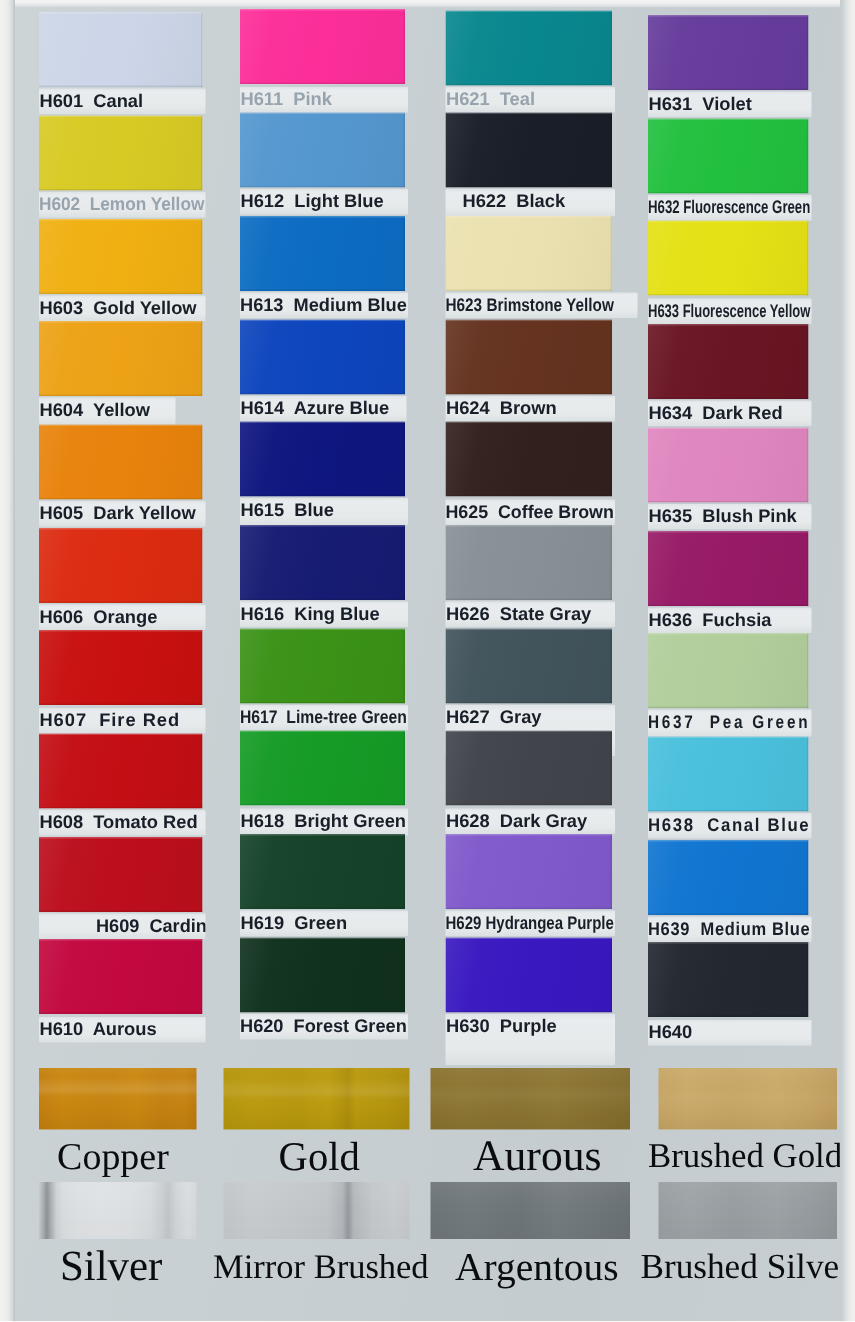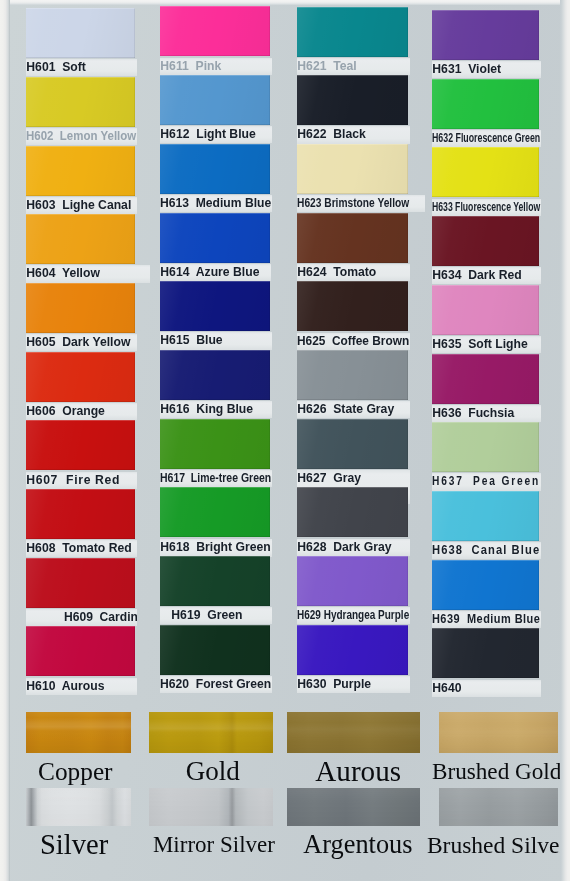--- a/index.html
+++ b/index.html
@@ -43,44 +43,44 @@
 
 <div id="page">
   <div id="card"></div>
   <div id="grid">
       <div class="swatch" style="left: 26px; top: 8.1px; width: 109px; height: 50px;">
         <div class="fill" style="background: rgb(204, 214, 232);"></div>
         <div class="gloss"></div>
         <div class="edge"></div>
       </div>
       <div class="labelband" style="left: 26px; top: 59.3px; width: 110.5px; height: 17.2px;">
-        <div class="ltxt" style="color: rgb(24, 31, 41); left: 0.3px;">H601  Soft</div>
+        <div class="ltxt" style="color: rgb(24, 31, 41); left: 0.3px;">H601  Canal</div>
       </div>
       <div class="swatch" style="left: 26px; top: 76.8px; width: 109px; height: 50px;">
         <div class="fill" style="background: rgb(216, 202, 36);"></div>
         <div class="gloss"></div>
         <div class="edge"></div>
       </div>
       <div class="labelband" style="left: 26px; top: 128px; width: 110.5px; height: 17.2px;">
         <div class="ltxt" style="color: rgb(151, 163, 173); left: 0.3px; transform: scaleX(0.9423);">H602  Lemon Yellow</div>
       </div>
       <div class="swatch" style="left: 26px; top: 145.5px; width: 109px; height: 50px;">
         <div class="fill" style="background: rgb(240, 176, 18);"></div>
         <div class="gloss"></div>
         <div class="edge"></div>
       </div>
       <div class="labelband" style="left: 26px; top: 196.7px; width: 110.5px; height: 17.2px;">
-        <div class="ltxt" style="color: rgb(24, 31, 41); left: 0.3px;">H603  Lighe Canal</div>
+        <div class="ltxt" style="color: rgb(24, 31, 41); left: 0.3px;">H603  Gold Yellow</div>
       </div>
       <div class="swatch" style="left: 26px; top: 214.2px; width: 109px; height: 50px;">
         <div class="fill" style="background: rgb(237, 162, 22);"></div>
         <div class="gloss"></div>
         <div class="edge"></div>
       </div>
-      <div class="labelband" style="left: 26px; top: 265.4px; width: 124px; height: 17.2px;">
+      <div class="labelband" style="left: 26px; top: 265.4px; width: 91px; height: 17.2px;">
         <div class="ltxt" style="color: rgb(24, 31, 41); left: 0.3px;">H604  Yellow</div>
       </div>
       <div class="swatch" style="left: 26px; top: 282.9px; width: 109px; height: 50px;">
         <div class="fill" style="background: rgb(232, 131, 12);"></div>
         <div class="gloss"></div>
         <div class="edge"></div>
       </div>
       <div class="labelband" style="left: 26px; top: 334.1px; width: 110.5px; height: 17.2px;">
         <div class="ltxt" style="color: rgb(24, 31, 41); left: 0.3px;">H605  Dark Yellow</div>
       </div>
@@ -187,21 +187,21 @@
       </div>
       <div class="labelband" style="left: 160px; top: 538.5px; width: 111.5px; height: 18px;">
         <div class="ltxt" style="color: rgb(24, 31, 41); left: 0.3px;">H618  Bright Green</div>
       </div>
       <div class="swatch" style="left: 160px; top: 556px; width: 110px; height: 50px;">
         <div class="fill" style="background: rgb(21, 66, 41);"></div>
         <div class="gloss"></div>
         <div class="edge"></div>
       </div>
       <div class="labelband" style="left: 160px; top: 607.2px; width: 111.5px; height: 17.2px;">
-        <div class="ltxt" style="color: rgb(24, 31, 41); left: 0.3px; margin-left: 11px;">H619  Green</div>
+        <div class="ltxt" style="color: rgb(24, 31, 41); left: 0.3px;">H619  Green</div>
       </div>
       <div class="swatch" style="left: 160px; top: 624.7px; width: 110px; height: 50px;">
         <div class="fill" style="background: rgb(16, 49, 30);"></div>
         <div class="gloss"></div>
         <div class="edge"></div>
       </div>
       <div class="labelband" style="left: 160px; top: 675.9px; width: 111.5px; height: 17.2px;">
         <div class="ltxt" style="color: rgb(24, 31, 41); left: 0.3px; transform: scaleX(0.9949);">H620  Forest Green</div>
       </div>
       <div class="swatch" style="left: 297px; top: 6.5px; width: 111px; height: 50px;">
@@ -211,37 +211,37 @@
       </div>
       <div class="labelband" style="left: 297px; top: 57.7px; width: 112.5px; height: 17.2px;">
         <div class="ltxt" style="color: rgb(151, 163, 173); left: 0.3px;">H621  Teal</div>
       </div>
       <div class="swatch" style="left: 297px; top: 75.2px; width: 111px; height: 50px;">
         <div class="fill" style="background: rgb(25, 30, 40);"></div>
         <div class="gloss"></div>
         <div class="edge"></div>
       </div>
       <div class="labelband" style="left: 297px; top: 126.4px; width: 112.5px; height: 17.2px;">
-        <div class="ltxt" style="color: rgb(24, 31, 41); left: 0.3px;">H622  Black</div>
+        <div class="ltxt" style="color: rgb(24, 31, 41); left: 0.3px; padding-left: 11px;">H622  Black</div>
       </div>
       <div class="swatch" style="left: 297px; top: 143.9px; width: 111px; height: 50px;">
         <div class="fill" style="background: rgb(235, 225, 176);"></div>
         <div class="gloss"></div>
         <div class="edge"></div>
       </div>
       <div class="labelband" style="left: 297px; top: 195.1px; width: 128px; height: 17.2px;">
         <div class="ltxt" style="color: rgb(24, 31, 41); left: 0.3px; transform: scaleX(0.838);">H623 Brimstone Yellow</div>
       </div>
       <div class="swatch" style="left: 297px; top: 212.6px; width: 111px; height: 50px;">
         <div class="fill" style="background: rgb(101, 51, 32);"></div>
         <div class="gloss"></div>
         <div class="edge"></div>
       </div>
       <div class="labelband" style="left: 297px; top: 263.8px; width: 112.5px; height: 17.2px;">
-        <div class="ltxt" style="color: rgb(24, 31, 41); left: 0.3px;">H624  Tomato</div>
+        <div class="ltxt" style="color: rgb(24, 31, 41); left: 0.3px;">H624  Brown</div>
       </div>
       <div class="swatch" style="left: 297px; top: 281.3px; width: 111px; height: 50px;">
         <div class="fill" style="background: rgb(50, 32, 29);"></div>
         <div class="gloss"></div>
         <div class="edge"></div>
       </div>
       <div class="labelband" style="left: 297px; top: 332.5px; width: 112.5px; height: 17.2px;">
         <div class="ltxt" style="color: rgb(24, 31, 41); left: 0.3px; transform: scaleX(0.9745);">H625  Coffee Brown</div>
       </div>
       <div class="swatch" style="left: 297px; top: 350px; width: 111px; height: 50px;">
@@ -274,21 +274,21 @@
         <div class="edge"></div>
       </div>
       <div class="labelband" style="left: 297px; top: 607.3px; width: 112.5px; height: 17.2px;">
         <div class="ltxt" style="color: rgb(24, 31, 41); left: 0.3px; transform: scaleX(0.82);">H629 Hydrangea Purple</div>
       </div>
       <div class="swatch" style="left: 297px; top: 624.8px; width: 111px; height: 50px;">
         <div class="fill" style="background: rgb(57, 24, 192);"></div>
         <div class="gloss"></div>
         <div class="edge"></div>
       </div>
-      <div class="labelband" style="left: 297px; top: 676px; width: 112.5px; height: 17px;">
+      <div class="labelband" style="left: 297px; top: 676px; width: 112.5px; height: 34px;">
         <div class="ltxt" style="color: rgb(24, 31, 41); left: 0.3px;">H630  Purple</div>
       </div>
       <div class="swatch" style="left: 432px; top: 10px; width: 107px; height: 50px;">
         <div class="fill" style="background: rgb(102, 60, 156);"></div>
         <div class="gloss"></div>
         <div class="edge"></div>
       </div>
       <div class="labelband" style="left: 432px; top: 61.2px; width: 108.5px; height: 17.2px;">
         <div class="ltxt" style="color: rgb(24, 31, 41); left: 0.3px;">H631  Violet</div>
       </div>
@@ -315,21 +315,21 @@
       </div>
       <div class="labelband" style="left: 432px; top: 267.3px; width: 108.5px; height: 17.2px;">
         <div class="ltxt" style="color: rgb(24, 31, 41); left: 0.3px;">H634  Dark Red</div>
       </div>
       <div class="swatch" style="left: 432px; top: 284.8px; width: 107px; height: 50px;">
         <div class="fill" style="background: rgb(223, 134, 191);"></div>
         <div class="gloss"></div>
         <div class="edge"></div>
       </div>
       <div class="labelband" style="left: 432px; top: 336px; width: 108.5px; height: 17.2px;">
-        <div class="ltxt" style="color: rgb(24, 31, 41); left: 0.3px;">H635  Soft Lighe</div>
+        <div class="ltxt" style="color: rgb(24, 31, 41); left: 0.3px;">H635  Blush Pink</div>
       </div>
       <div class="swatch" style="left: 432px; top: 353.5px; width: 107px; height: 50px;">
         <div class="fill" style="background: rgb(151, 26, 102);"></div>
         <div class="gloss"></div>
         <div class="edge"></div>
       </div>
       <div class="labelband" style="left: 432px; top: 404.7px; width: 108.5px; height: 17.2px;">
         <div class="ltxt" style="color: rgb(24, 31, 41); left: 0.3px;">H636  Fuchsia</div>
       </div>
       <div class="swatch" style="left: 432px; top: 422.2px; width: 107px; height: 50px;">
@@ -370,21 +370,21 @@
       <div class="mlabel" style="left: -14.7px; width: 180px; top: 758.3px; font-size: 25.3px;">Copper</div>
       <div class="mswatch" style="left: 149px; top: 711.5px; width: 124px; height: 41.5px; background: linear-gradient(rgba(255, 255, 255, 0.04) 0%, rgba(255, 255, 255, 0.01) 16%, rgba(255, 255, 255, 0.086) 32%, rgba(255, 255, 255, 0.11) 40%, rgba(255, 255, 255, 0.02) 50%, rgba(0, 0, 0, 0.016) 72%, rgba(0, 0, 0, 0.05) 100%), linear-gradient(90deg, rgb(180, 150, 13) 0%, rgb(187, 154, 14) 16%, rgb(183, 151, 13) 40%, rgb(188, 156, 14) 56%, rgb(179, 147, 12) 64%, rgb(173, 141, 11) 67%, rgb(185, 153, 13) 71%, rgb(181, 149, 13) 88%, rgb(173, 141, 11) 100%);"></div>
       <div class="mlabel" style="left: 122.8px; width: 180px; top: 758.3px; font-size: 27.1px;">Gold</div>
       <div class="mswatch" style="left: 287px; top: 711.5px; width: 133px; height: 41.5px; background: linear-gradient(rgba(255, 255, 255, 0.05) 0%, rgba(255, 255, 255, 0.016) 26%, rgba(255, 255, 255, 0.05) 42%, rgba(0, 0, 0, 0.02) 72%, rgba(0, 0, 0, 0.05) 100%), linear-gradient(90deg, rgb(137, 114, 47) 0%, rgb(141, 118, 51) 16%, rgb(138, 115, 49) 40%, rgb(142, 119, 52) 62%, rgb(136, 113, 48) 82%, rgb(130, 108, 45) 100%);"></div>
       <div class="mlabel" style="left: 268.2px; width: 180px; top: 758.3px; font-size: 29.1px;">Aurous</div>
       <div class="mswatch" style="left: 439px; top: 711.5px; width: 119px; height: 41.5px; background: linear-gradient(rgba(255, 255, 255, 0.07) 0%, rgba(255, 255, 255, 0.02) 30%, rgba(255, 255, 255, 0.04) 48%, rgba(0, 0, 0, 0.02) 78%, rgba(0, 0, 0, 0.05) 100%), linear-gradient(90deg, rgb(197, 164, 99) 0%, rgb(202, 169, 104) 16%, rgb(198, 165, 100) 40%, rgb(202, 169, 103) 66%, rgb(196, 162, 97) 86%, rgb(189, 155, 92) 100%);"></div>
       <div class="mlabel" style="left: 406.7px; width: 180px; top: 758.3px; font-size: 23.2px;">Brushed Gold</div>
       <div class="mswatch" style="left: 26px; top: 787.5px; width: 105px; height: 38.5px; background: linear-gradient(rgba(255, 255, 255, 0.05) 0%, rgba(255, 255, 255, 0) 38%, rgba(0, 0, 0, 0.02) 100%), linear-gradient(90deg, rgb(199, 203, 206) 0%, rgb(171, 176, 180) 2.5%, rgb(141, 146, 150) 5%, rgb(174, 179, 183) 8%, rgb(205, 209, 211) 11%, rgb(217, 220, 222) 15%, rgb(221, 224, 226) 24%, rgb(223, 226, 228) 40%, rgb(221, 224, 226) 58%, rgb(216, 219, 221) 70%, rgb(203, 207, 209) 78%, rgb(192, 197, 200) 82%, rgb(208, 212, 214) 87%, rgb(218, 221, 224) 94%, rgb(212, 215, 217) 100%);"></div>
       <div class="mlabel" style="left: -15.9px; width: 180px; top: 831.9px; font-size: 28.6px;">Silver</div>
       <div class="mswatch" style="left: 149px; top: 787.5px; width: 124px; height: 38.5px; background: linear-gradient(rgba(255, 255, 255, 0.05) 0%, rgba(255, 255, 255, 0) 42%, rgba(0, 0, 0, 0.02) 100%), linear-gradient(90deg, rgb(195, 198, 201) 0%, rgb(200, 203, 206) 16%, rgb(197, 200, 203) 38%, rgb(192, 196, 199) 56%, rgb(176, 181, 185) 64%, rgb(149, 153, 157) 67%, rgb(179, 184, 187) 70%, rgb(195, 199, 202) 80%, rgb(200, 203, 206) 92%, rgb(196, 199, 202) 100%);"></div>
-      <div class="mlabel" style="left: 123.9px; width: 180px; top: 831.9px; font-size: 23px;">Mirror Silver</div>
+      <div class="mlabel" style="left: 123.9px; width: 180px; top: 831.9px; font-size: 23px;">Mirror Brushed</div>
       <div class="mswatch" style="left: 287px; top: 787.5px; width: 133px; height: 38.5px; background: linear-gradient(rgba(255, 255, 255, 0.055) 0%, rgba(255, 255, 255, 0) 40%, rgba(0, 0, 0, 0.035) 100%), linear-gradient(90deg, rgb(110, 117, 122) 0%, rgb(115, 122, 126) 20%, rgb(110, 117, 122) 44%, rgb(117, 124, 128) 64%, rgb(111, 118, 121) 84%, rgb(106, 113, 117) 100%);"></div>
       <div class="mlabel" style="left: 267.9px; width: 180px; top: 831.9px; font-size: 26.3px;">Argentous</div>
       <div class="mswatch" style="left: 439px; top: 787.5px; width: 119px; height: 38.5px; background: linear-gradient(rgba(255, 255, 255, 0.055) 0%, rgba(255, 255, 255, 0) 42%, rgba(0, 0, 0, 0.03) 100%), linear-gradient(90deg, rgb(152, 158, 161) 0%, rgb(158, 164, 167) 18%, rgb(151, 157, 160) 42%, rgb(156, 162, 165) 66%, rgb(148, 154, 157) 88%, rgb(143, 149, 152) 100%);"></div>
       <div class="mlabel" style="left: 407.1px; width: 180px; top: 831.9px; font-size: 23.5px;">Brushed Silver</div>
     </div>
   <div class="shadowT"></div>
   <div class="shadowL"></div>
   <div class="shadowR"></div>
 </div>
 

